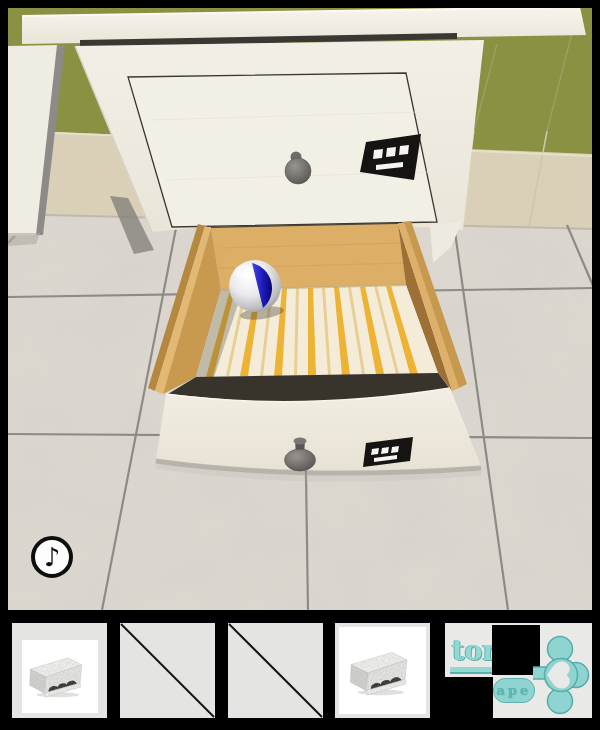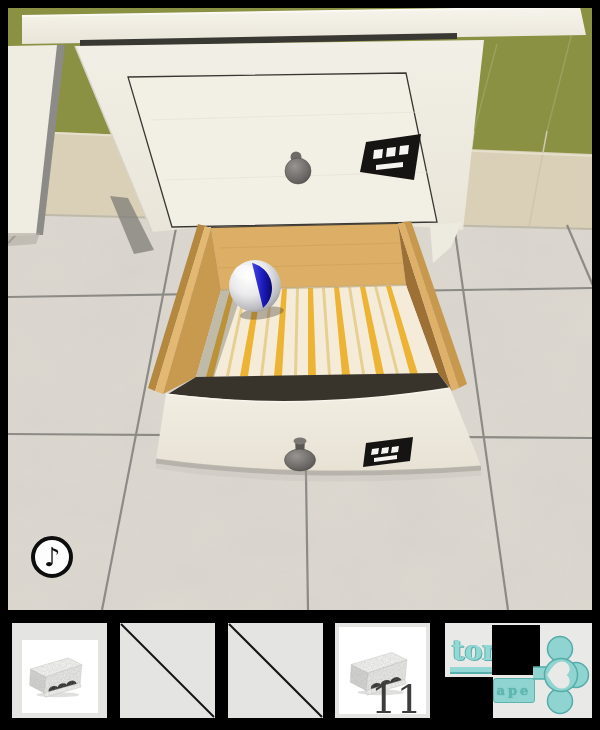--- a/index.html
+++ b/index.html
@@ -21,21 +21,21 @@
        background:#e9e9e7;overflow:hidden;}
   .logo-tom{position:absolute;left:7px;top:14px;font-family:"DejaVu Serif",serif;
        font-weight:bold;font-size:27px;line-height:1;color:#93d8d4;
        text-shadow:1px 1px 0 #57b0ab, -1px 0 0 #57b0ab;}
   .logo-underline{position:absolute;left:5px;top:44px;width:44px;height:5px;
        background:#93d8d4;border-bottom:2px solid #57b0ab;}
   .censor{position:absolute;background:#000;}
   .censor1{left:47px;top:2px;width:48px;height:50px;}
   .censor2{left:-2px;top:54px;width:50px;height:41px;}
   .logo-plate{position:absolute;left:48px;top:55px;width:40px;height:23px;
-       background:#8fd4d0;border:1px solid #5cb3af;border-radius:3px;
+       background:#8fd4d0;border:1px solid #5cb3af;border-radius:12px;
        text-align:center;}
   .logo-plate span{font-family:"DejaVu Serif",serif;font-weight:bold;font-size:13px;
        line-height:23px;letter-spacing:3px;color:#5fb7b2;text-shadow:0 0 1px #4da5a0;}
   .logo-key{position:absolute;left:88px;top:8px;}
 </style>
 </head>
 <body>
 
 <svg width="0" height="0" style="position:absolute" aria-hidden="true">
   <defs>
@@ -252,21 +252,20 @@
     <svg width="95" height="95">
       <line x1="1" y1="1" x2="94" y2="94" stroke="#141414" stroke-width="2"></line>
     </svg>
   </div>
 
   <div class="slot" style="left:335px">
     <div class="slot-white" style="left:4px;top:4px;width:87px;height:87px"></div>
     <svg class="slot-item-svg" style="left:12px;top:22px" width="66" height="52" viewBox="0 0 70 56">
         <use href="#stone-item"></use>
       </svg>
-    <span class="item-count">11</span>
   </div>
 
   <div class="logo-slot">
     <span class="logo-tom">tom</span>
     <div class="logo-underline"></div>
     <div class="censor censor1"></div>
     <div class="censor censor2"></div>
     <div class="logo-plate">
       <span>ape</span>
     </div>

